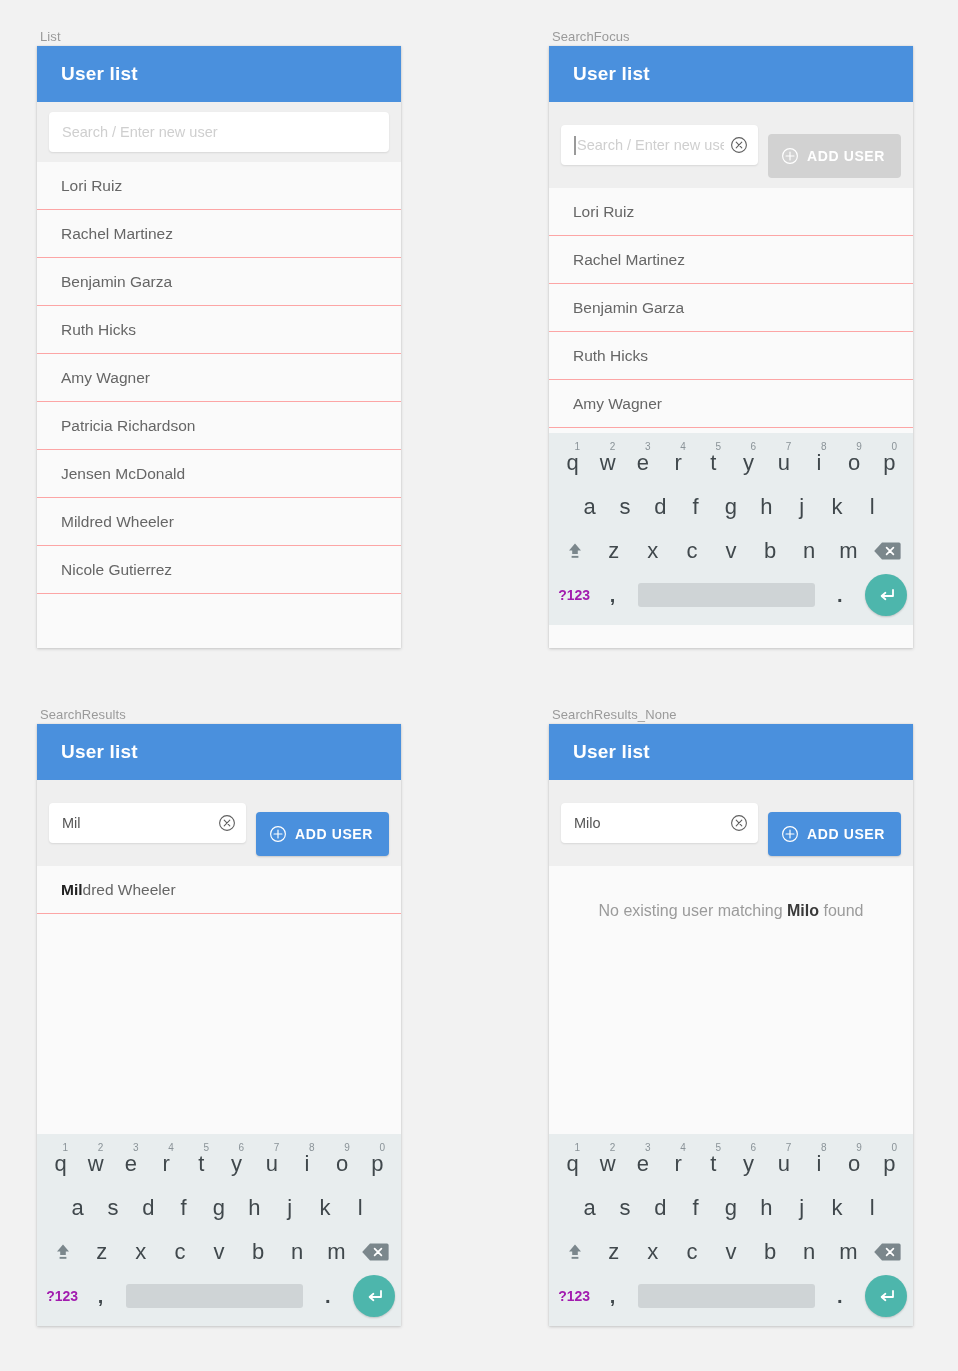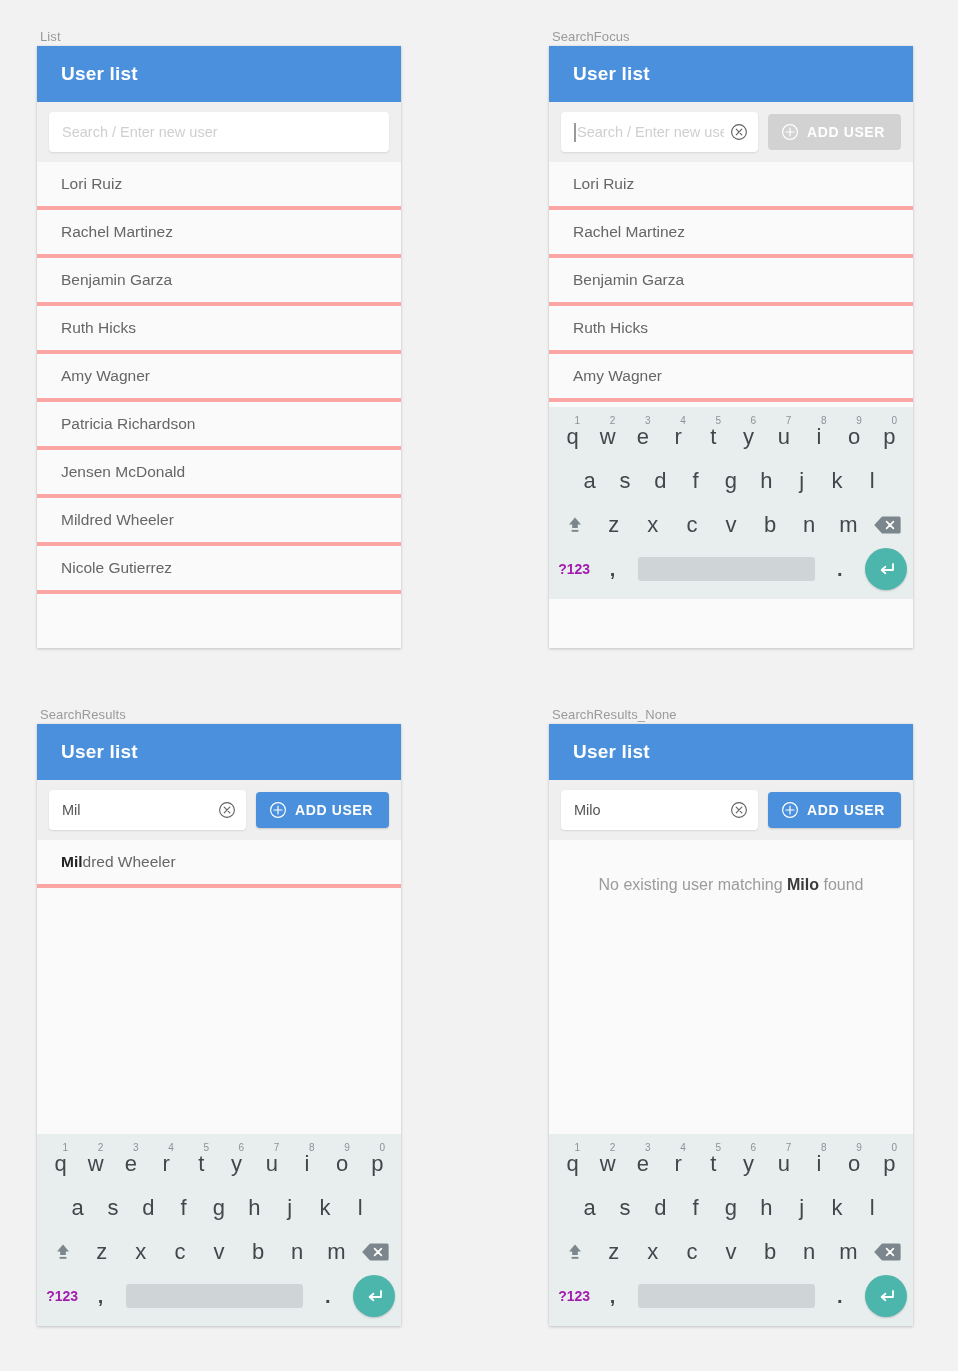--- a/index.html
+++ b/index.html
@@ -94,50 +94,51 @@
   .clear-icon {
     flex: 0 0 18px;
     width: 18px; height: 18px;
     margin-left: 6px;
     display: block;
   }
 
   
   .add-btn {
     flex: 0 0 auto;
-    height: 36px;
+    height: 44px;
     border-radius: 4px;
     display: flex;
     align-items: center;
     gap: 8px;
     padding: 0 16px 0 13px;
     color: #ffffff;
     font-size: 14px;
     font-weight: bold;
     letter-spacing: .6px;
     white-space: nowrap;
     border: none;
     font-family: "Liberation Sans", sans-serif;
+    margin-top: 22px;
   }
   .add-btn.enabled { background: #4a90dd; box-shadow: 0 1px 2px rgba(0,0,0,0.16); }
   .add-btn.disabled { background: #d2d2d2; box-shadow: none; }
   .add-btn svg { display: block; flex: 0 0 18px; }
 
   
   .list {
     flex: 1 1 auto;
     background: #fafafa;
     overflow: hidden;
   }
   .list-row {
     height: 48px;
     display: flex;
     align-items: center;
     padding: 0 24px;
-    border-bottom: 4px solid #fca5a5;
+    border-bottom: 1px solid #fca5a5;
     font-size: 15.5px;
     color: #666666;
     background: #fafafa;
   }
   .list-row .match {
     color: #222222;
     font-weight: bold;
   }
   .empty-msg {
     padding: 36px 20px 0 20px;

